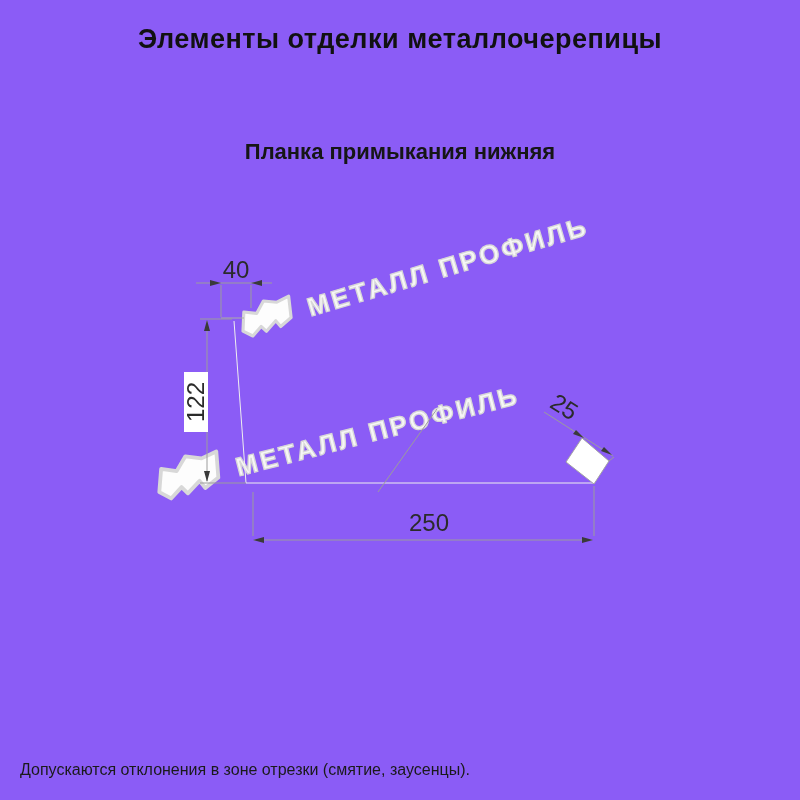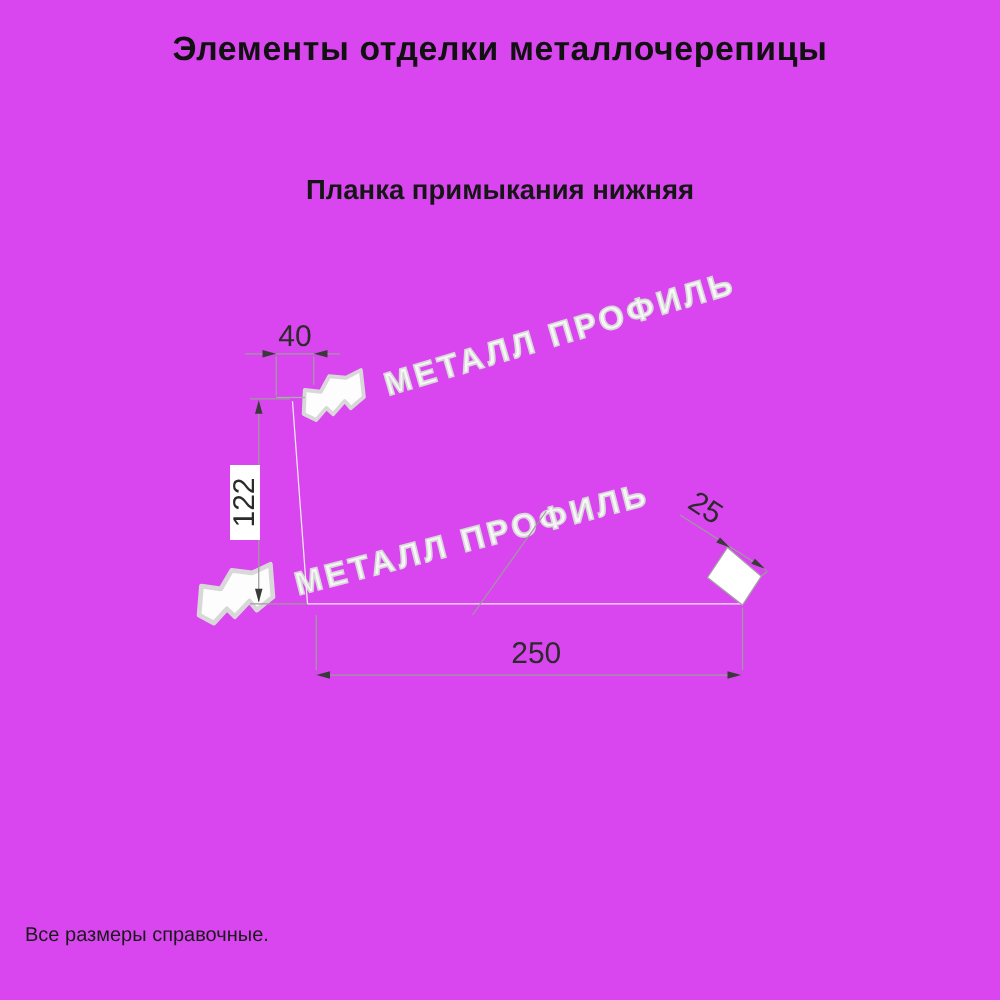--- a/index.html
+++ b/index.html
@@ -1,17 +1,17 @@
 <!DOCTYPE html>
 <html><head>
 <meta charset="utf-8">
 <style>
   html,body{margin:0;padding:0;background:#ffffff;}
   .canvas{
-    position:relative;width:800px;height:800px;background:#d946ef;overflow:hidden;
+    position:relative;width:800px;height:800px;background:#8b5cf6;overflow:hidden;
     font-family:"Liberation Sans", sans-serif;
   }
   .title{
     position:absolute;left:0;top:24px;width:800px;margin:0;
     text-align:center;font-size:27px;font-weight:bold;color:#111111;letter-spacing:0.5px;
   }
   .subtitle{
     position:absolute;left:0;top:99px;width:800px;
     text-align:center;font-size:22px;font-weight:bold;color:#161616;margin-top:40px;
   }
@@ -118,15 +118,15 @@
       <line x1="378" y1="492" x2="437" y2="409" stroke="#9c9c9c" stroke-width="1"></line>
     </g>
   </svg>
 
   <div class="dl dl-20">40</div>
   <div class="dl dl-122">122</div>
   <div class="dl dl-250">250</div>
   <div class="dl dl-25">25</div>
 
 
-  <div class="footer footer-1">Все размеры справочные.</div>
+  <div class="footer footer-2">Допускаются отклонения в зоне отрезки (смятие, заусенцы).</div>
 
 </div>
 
 </body></html>

